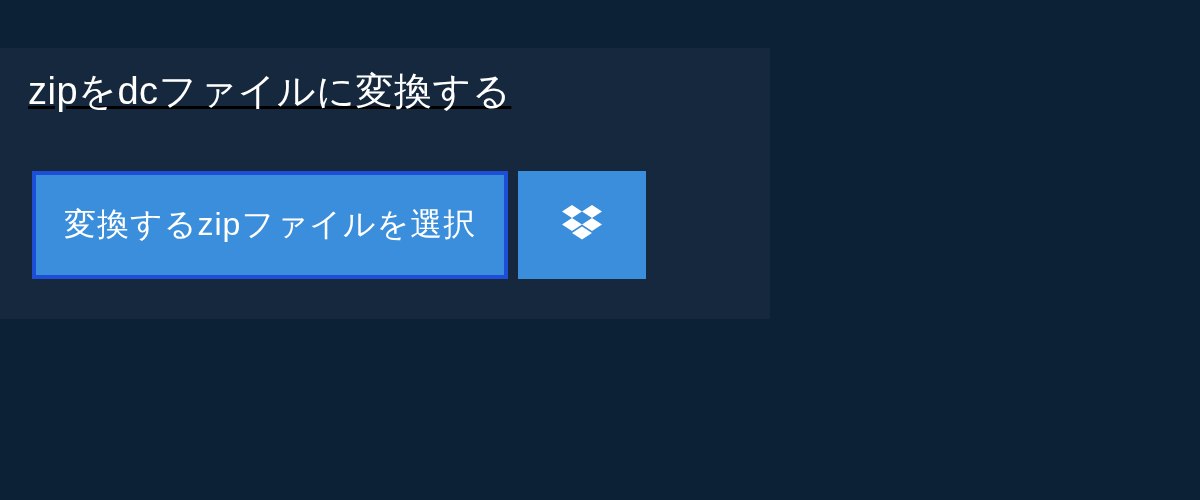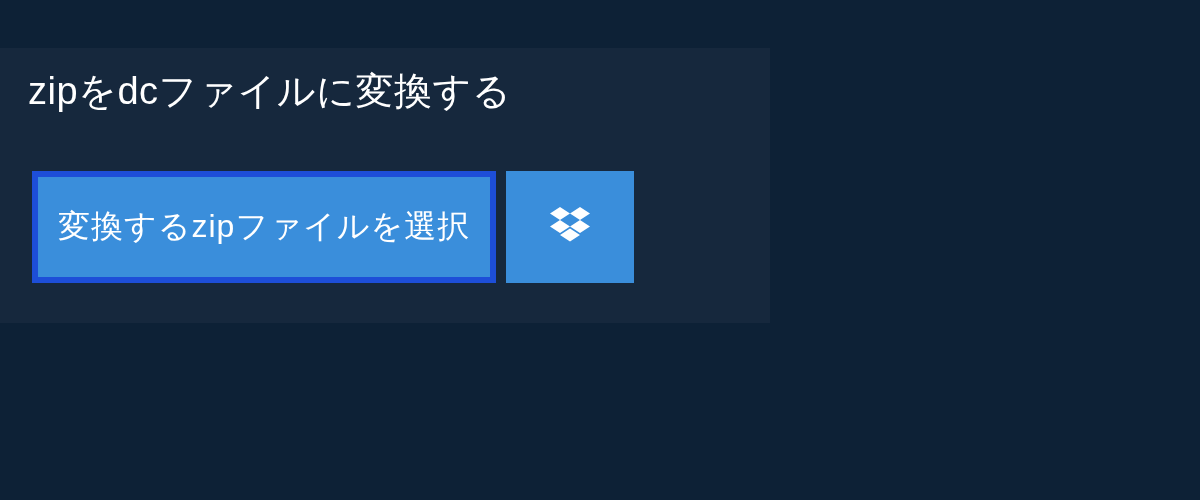--- a/index.html
+++ b/index.html
@@ -19,41 +19,42 @@
       margin-top: 48px;
       margin-left: 0;
       width: 770px;
       padding-bottom: 40px;
     }
     .title-bar {
       background-color: #16283d;
       padding: 18px 28px;
       display: inline-block;
       width: 598px;
+      text-decoration: underline;
     }
     .title-text {
       color: #ffffff;
       font-size: 38px;
       font-weight: 400;
       letter-spacing: 0.5px;
     }
     .button-row {
       display: flex;
       align-items: stretch;
       margin-top: 36px;
       margin-left: 32px;
       gap: 10px;
     }
     .select-button {
       background-color: #3a8edb;
-      border: 6px solid #1d4ed8;
+      border: 4px solid #1d4ed8;
       color: #ffffff;
       font-size: 32px;
       font-weight: 400;
-      padding: 28px 20px;
+      padding: 28px 28px;
       cursor: pointer;
       display: flex;
       align-items: center;
       justify-content: center;
       letter-spacing: 1px;
     }
     .dropbox-button {
       background-color: #3a8edb;
       width: 128px;
       cursor: pointer;

